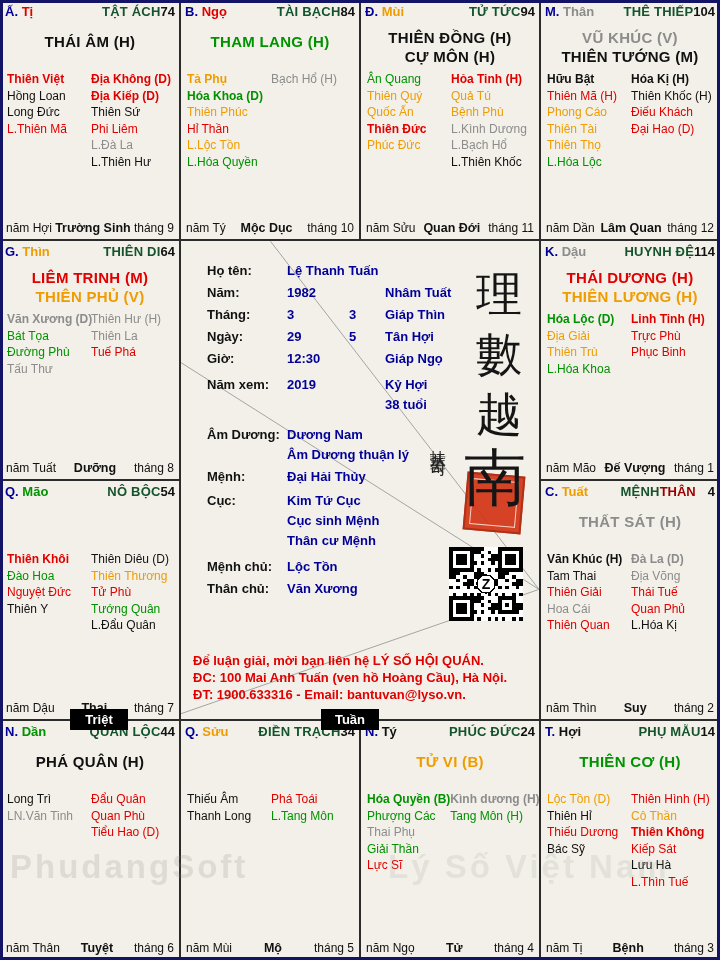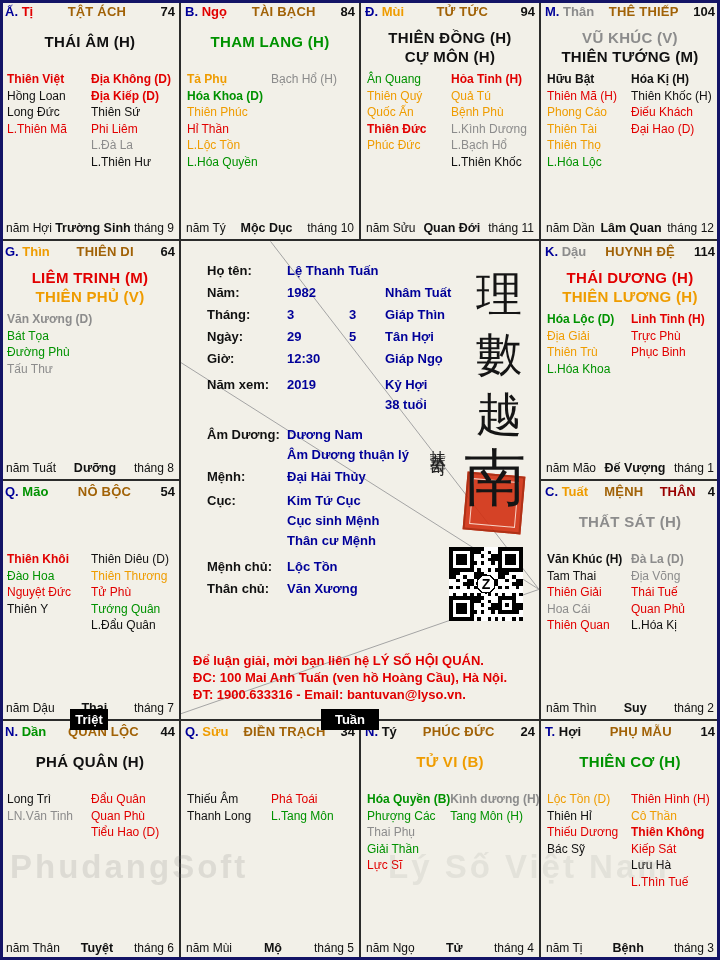--- a/index.html
+++ b/index.html
@@ -4,21 +4,21 @@
 <style>
   html,body{margin:0;padding:0;background:#d8d8d8}
   .page{position:relative;width:720px;height:960px;background:#f2f0e8;overflow:hidden;
         font-family:"Liberation Sans","DejaVu Sans",sans-serif;color:#111}
   .frame{position:absolute;inset:0;border:3px solid #141466;pointer-events:none;z-index:30}
   .cell{position:absolute;width:180px;height:240px;border:1px solid #2b2b2b;box-sizing:border-box}
   .head{position:absolute;top:3px;left:4px;right:4px;display:flex;align-items:baseline;
         font-weight:bold;font-size:13px;white-space:nowrap}
   .canchi{flex:0 0 auto}
   .stem{color:#000099}
-  .pname{flex:1 1 auto;text-align:center;color:#a16207;letter-spacing:.2px}
+  .pname{flex:1 1 auto;text-align:right;color:#14532d;letter-spacing:.2px}
   .pname2{flex:0 0 auto;color:#990000;margin-right:12px}
   .pnum{flex:0 0 auto;color:#111;text-align:left}
   .mains{position:absolute;top:31px;left:2px;right:2px;text-align:center;font-weight:bold;
          font-size:15px;line-height:19px;letter-spacing:.3px;white-space:nowrap}
   .stars{position:absolute;top:70px;left:6px;right:0;display:flex;font-size:12px;line-height:16.5px}
   .stars .col1{width:84px}
   .stars .col2{flex:1}
   .star{white-space:nowrap}
   .star.b{font-weight:bold}
   .foot{position:absolute;left:5px;right:5px;bottom:4px;display:flex;justify-content:space-between;
@@ -194,20 +194,25 @@
     <div class="mains" style="top:27px">
         <div class="c-red">LIÊM TRINH (M)</div>
         <div class="c-orange">THIÊN PHỦ (V)</div>
       </div>
     <div class="stars">
         <div class="col1">
           <div class="star c-gray b">Văn Xương (D)</div>
           <div class="star c-green">Bát Tọa</div>
           <div class="star c-green">Đường Phù</div>
           <div class="star c-gray">Tấu Thư</div>
+        </div>
+        <div class="col2">
+          <div class="star c-gray">Thiên Hư (H)</div>
+          <div class="star c-gray">Thiên La</div>
+          <div class="star c-red">Tuế Phá</div>
         </div>
       </div>
     <div class="foot">
       <span>năm Tuất</span>
       <span class="fs">Dưỡng</span>
       <span>tháng 8</span>
     </div>
   </div>
 
   <div class="cell" style="left:540px;top:240px">
@@ -616,17 +621,17 @@
         <rect x="16" y="16" width="1" height="1" fill="#000"></rect>
         <circle cx="10.5" cy="10.5" r="2.6" fill="#fff" stroke="#000" stroke-width="0.35"></circle>
         <text x="10.5" y="11.9" text-anchor="middle" font-size="4" font-weight="bold" fill="#000" font-family="Liberation Sans, sans-serif">Z</text>
       </svg>
 
     <div class="contact" style="top:412px">Để luận giải, mời bạn liên hệ LÝ SỐ HỘI QUÁN.</div>
     <div class="contact" style="top:429px">ĐC: 100 Mai Anh Tuấn (ven hồ Hoàng Cầu), Hà Nội.</div>
     <div class="contact" style="top:446px">ĐT: 1900.633316 - Email: bantuvan@lyso.vn.</div>
   </div>
 
-  <div class="badge" style="left:70px;top:709px;width:38px">Triệt</div>
+  <div class="badge" style="left:70px;top:709px;width:58px">Triệt</div>
   <div class="badge" style="left:321px;top:709px;width:58px">Tuần</div>
 
   <div class="frame"></div>
 </div>
 
 </body></html>

